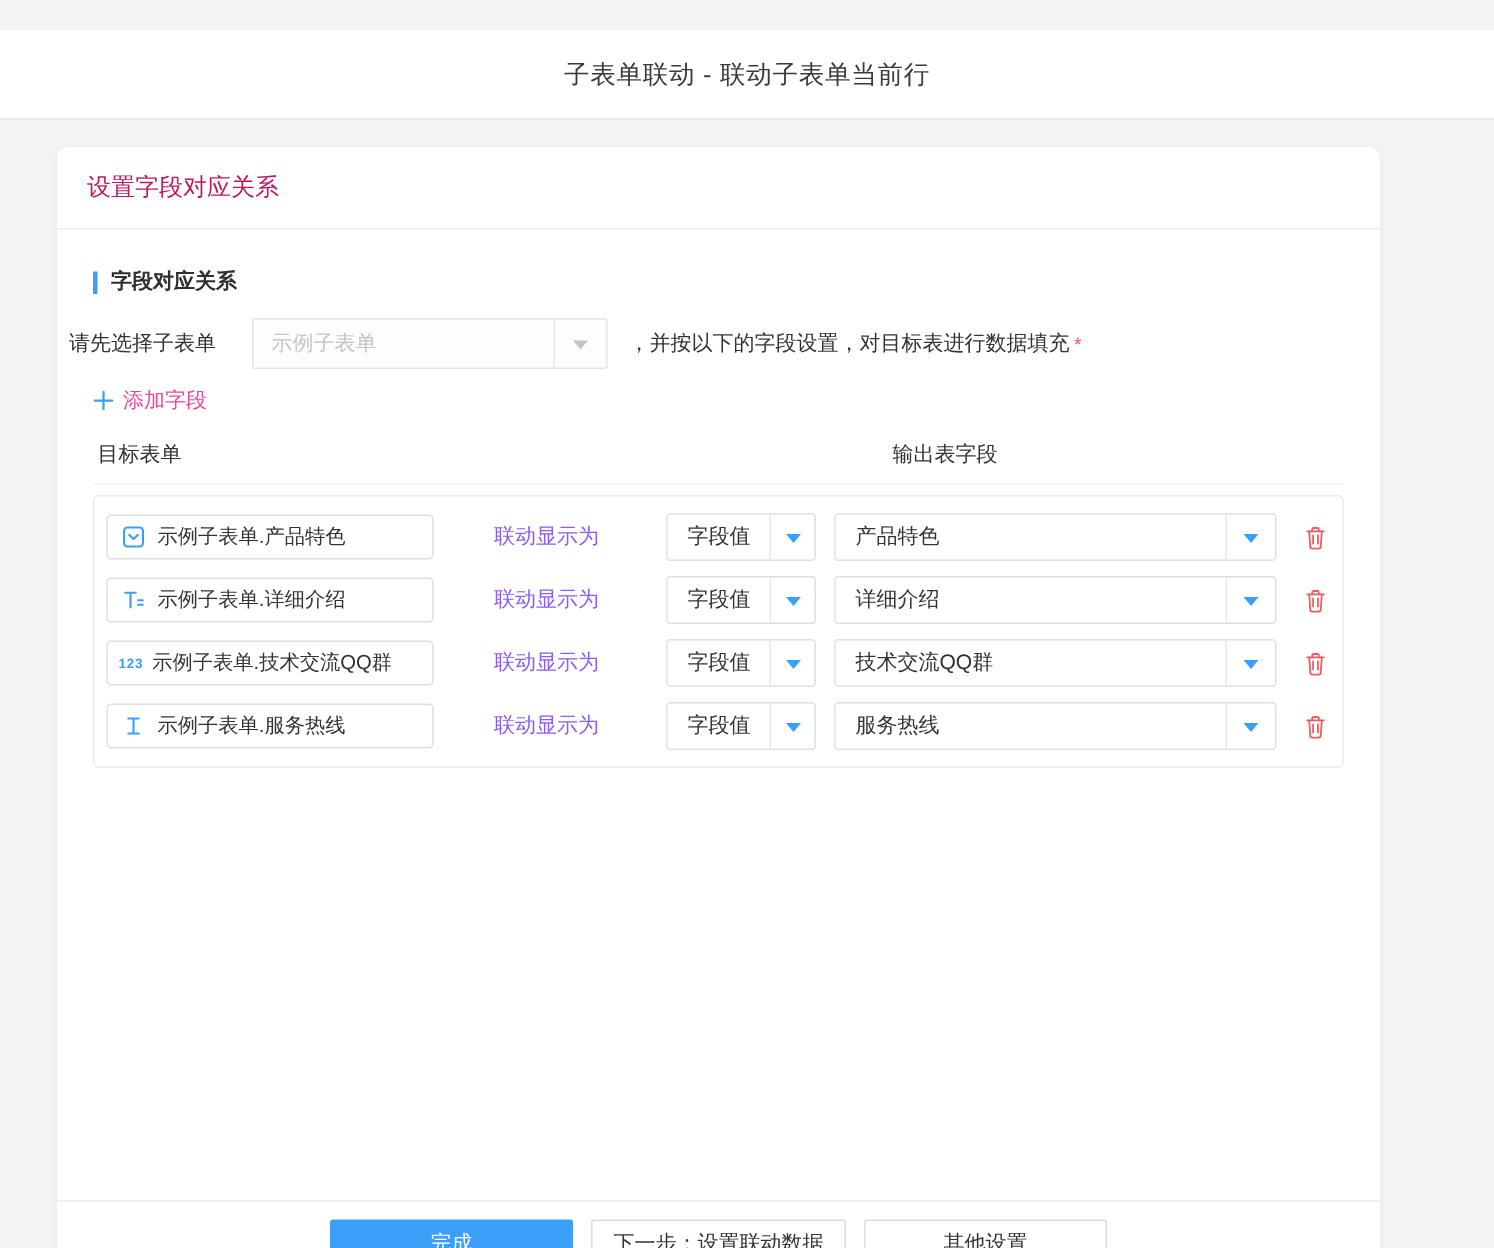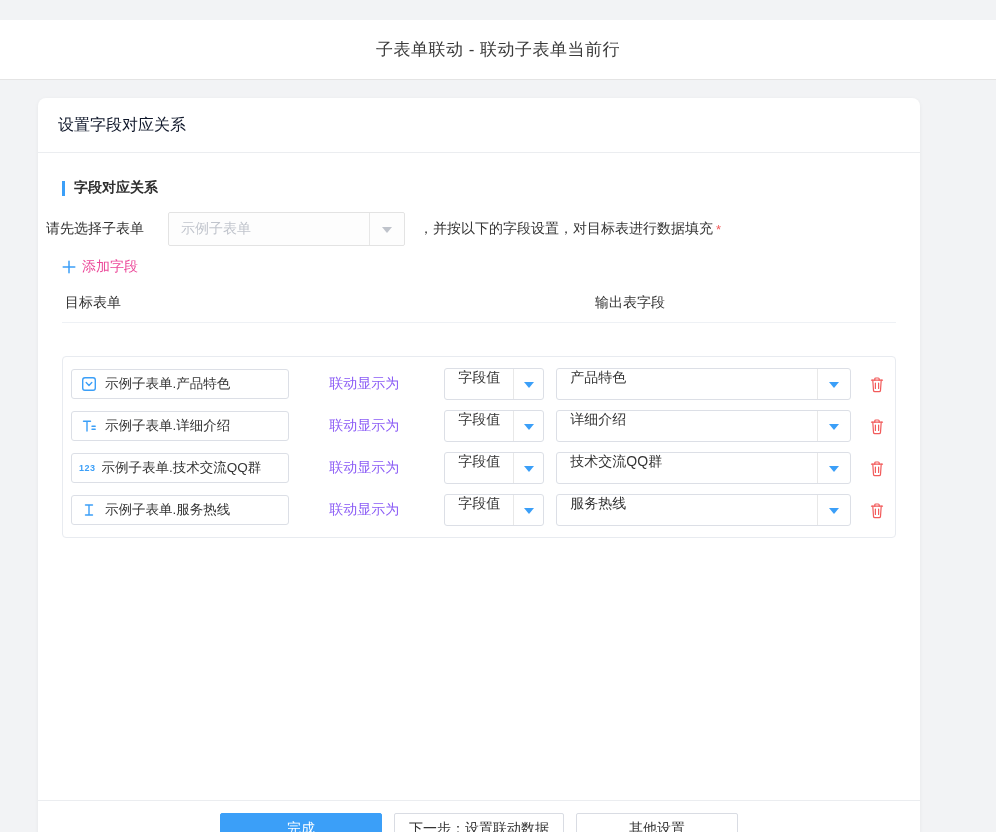--- a/index.html
+++ b/index.html
@@ -20,21 +20,21 @@
   
   .card {
     width: 882px; margin: 18px 0 0 38px; height: 758px;
     background: #fff; border-radius: 8px;
     box-shadow: 0 1px 4px rgba(0,0,0,.05);
     display: flex; flex-direction: column; overflow: hidden;
   }
   .card-header {
     height: 55px; flex: 0 0 auto; padding: 16px 20px;
     display: flex; align-items: center;
-    font-size: 16px; color: #0f172a;
+    font-size: 16px; color: #be185d;
     border-bottom: 1px solid #ebedf0;
   }
   .card-body { flex: 1 1 auto; padding: 26px 24px 0 24px; }
 
   .section-title { display: flex; align-items: center; }
   .section-bar { width: 3px; height: 15px; background: #3b9ff8; margin-right: 9px; flex: 0 0 auto; }
   .section-title b { font-size: 14px; color: #2f2f2f; }
 
   
   .sel-row { display: flex; align-items: center; margin-top: 15px; margin-left: -16px; }
@@ -65,40 +65,40 @@
 
   
   .col-head {
     margin-top: 17px; display: flex; padding: 0 0 10px 3px;
     border-bottom: 1px solid #eef1f5; color: #333;
   }
   .col-head .c1 { width: 530px; }
 
   
   .rows-box {
-    margin-top: 33px; border: 1px solid #e8ebf0; border-radius: 4px;
+    margin-top: 7px; border: 1px solid #e8ebf0; border-radius: 4px;
     padding: 6px 8px;
   }
   .frow { height: 42px; display: flex; align-items: center; }
   .fbox {
     width: 220px; height: 30px; border: 1px solid #dcdfe6; border-radius: 3px;
     display: flex; align-items: center; background: #fff;
   }
   .fbox .ic { width: 16px; height: 16px; margin: 0 8px 0 9px; flex: 0 0 auto;
     display: flex; align-items: center; justify-content: center; }
   .fbox .num-ic {
     margin: 0 6px 0 7px; color: #3b9ff8; font-weight: bold;
     font-size: 9px; letter-spacing: .5px; flex: 0 0 auto;
   }
   .fbox .fname { color: #333; white-space: nowrap; overflow: hidden; font-size: 13.5px; }
   .rel-label { margin-left: 40px; width: 70px; color: #8b5cf6; flex: 0 0 auto; }
 
   .mode-select, .out-select {
     height: 32px; border: 1px solid #dcdfe6; border-radius: 3px;
-    display: flex; background: #fff; cursor: pointer; gap: 13px;
+    display: flex; align-items: center; background: #fff; cursor: pointer; gap: 13px;
   }
   .mode-select { width: 100px; margin-left: 45px; }
   .out-select  { width: 297px; margin-left: 12px; }
   .mode-select .txt, .out-select .txt { flex: 1; padding-left: 13px; color: #333; white-space: nowrap; }
   .mode-select .caret-cell, .out-select .caret-cell {
     width: 33px; height: 100%; border-left: 1px solid #e8e8e8;
     display: flex; align-items: center; justify-content: center;
   }
   .trash-btn {
     margin-left: 16px; background: none; border: none; cursor: pointer;

